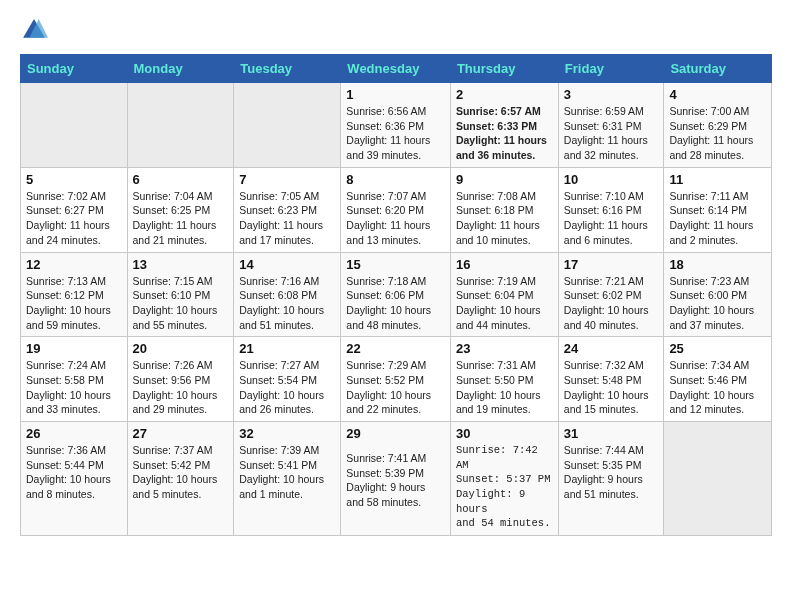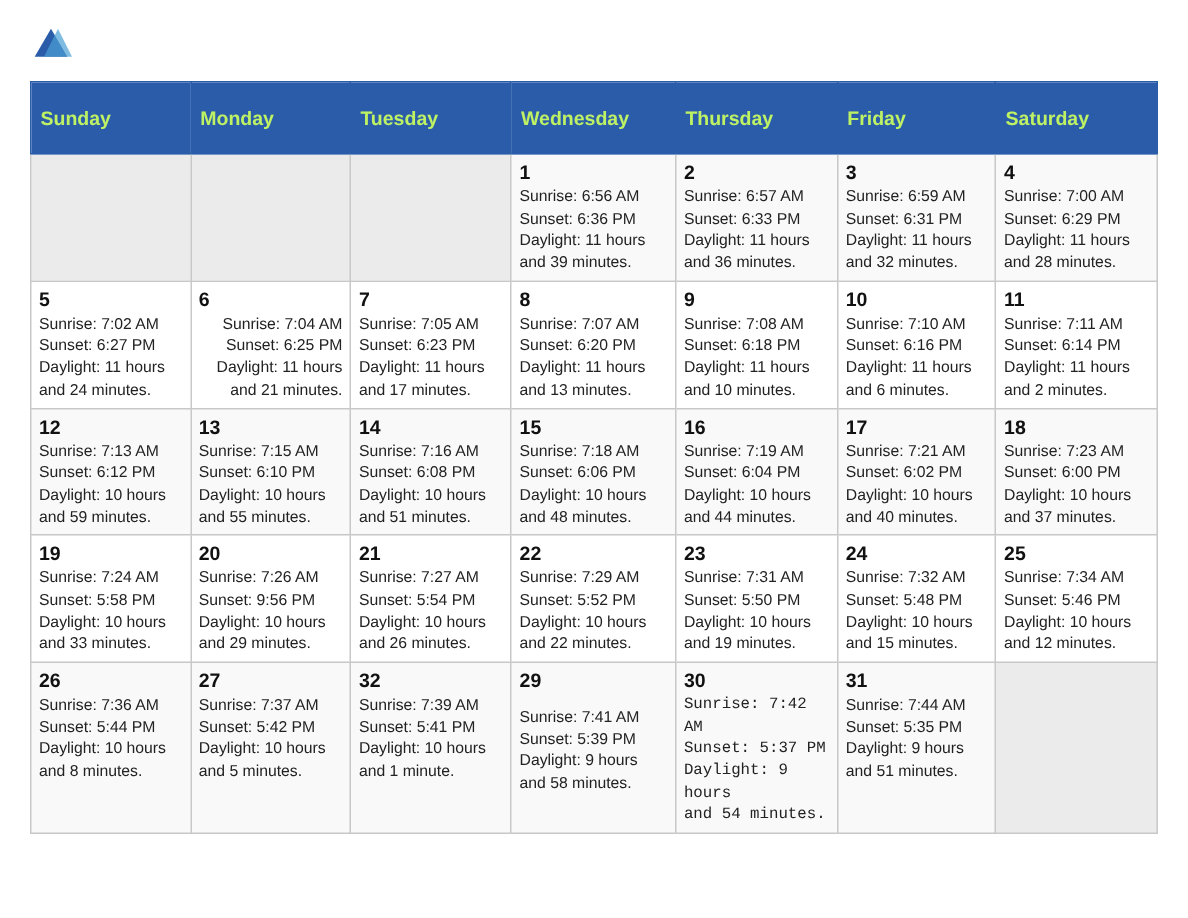--- a/index.html
+++ b/index.html
@@ -52,23 +52,23 @@
       color: #333;
       margin-top: 2px;
     }
     .calendar-table {
       width: 100%;
       border-collapse: collapse;
       font-size: 11px;
     }
     .calendar-table thead tr th {
       background-color: #2a5caa;
-      color: #bef264;
+      color: #5eead4;
       text-align: left;
-      padding: 16px 6px;
+      padding: 6px 6px;
       font-size: 13px;
       font-weight: bold;
       border: 1px solid #2a5caa;
     }
     .calendar-table tbody tr td {
       vertical-align: top;
       border: 1px solid #c8c8c8;
       padding: 4px 5px;
       width: 113px;
       min-height: 80px;
@@ -139,21 +139,21 @@
           <td class="empty-cell"></td>
           <td>
             <div class="day-number">1</div>
             <div class="day-info" style="white-space: pre-line;">Sunrise: 6:56 AM
 Sunset: 6:36 PM
 Daylight: 11 hours
 and 39 minutes.</div>
           </td>
           <td>
             <div class="day-number">2</div>
-            <div class="day-info" style="white-space: pre-line;">Sunrise: 6:57 AM
+            <div class="day-info" style="white-space: pre-line; font-weight: bold;">Sunrise: 6:57 AM
 Sunset: 6:33 PM
 Daylight: 11 hours
 and 36 minutes.</div>
           </td>
           <td>
             <div class="day-number">3</div>
             <div class="day-info" style="white-space: pre-line;">Sunrise: 6:59 AM
 Sunset: 6:31 PM
 Daylight: 11 hours
 and 32 minutes.</div>
@@ -169,21 +169,21 @@
         <tr class="row-even">
           <td>
             <div class="day-number">5</div>
             <div class="day-info" style="white-space: pre-line;">Sunrise: 7:02 AM
 Sunset: 6:27 PM
 Daylight: 11 hours
 and 24 minutes.</div>
           </td>
           <td>
             <div class="day-number">6</div>
-            <div class="day-info" style="white-space: pre-line; text-align: right;">Sunrise: 7:04 AM
+            <div class="day-info" style="white-space: pre-line;">Sunrise: 7:04 AM
 Sunset: 6:25 PM
 Daylight: 11 hours
 and 21 minutes.</div>
           </td>
           <td>
             <div class="day-number">7</div>
             <div class="day-info" style="white-space: pre-line;">Sunrise: 7:05 AM
 Sunset: 6:23 PM
 Daylight: 11 hours
 and 17 minutes.</div>

